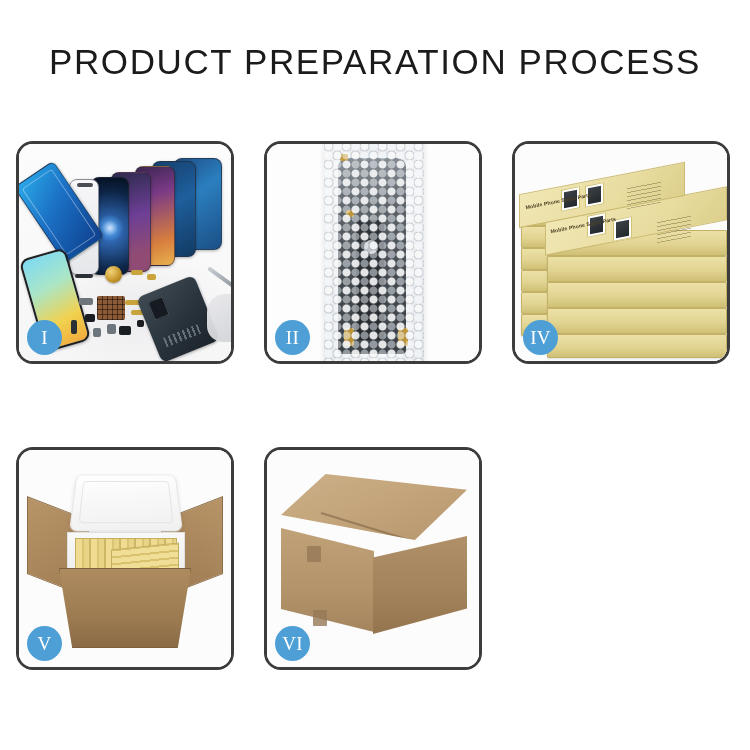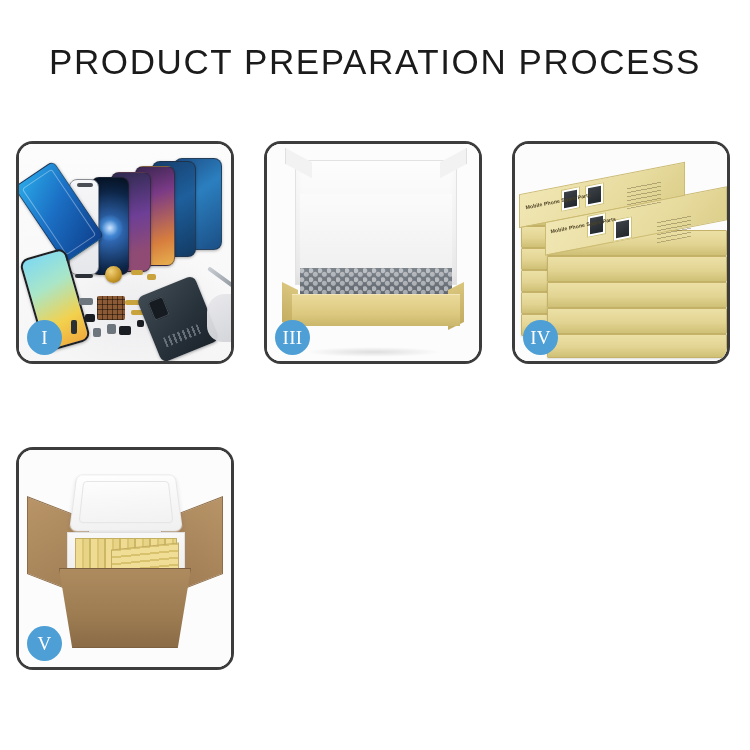--- a/index.html
+++ b/index.html
@@ -440,34 +440,38 @@
         <div class="bit dark" style="left:118px;top:176px;width:7px;height:7px;"></div>
 
         <div class="phone-back"></div>
         <div class="tweezer"></div>
         <div class="hand"></div>
 
         <div class="badge">I</div>
       </div>
     </div>
 
-
     <div class="panel">
       <div class="stage">
-        <div class="p3-bg"></div>
-        <div class="bx3-lid"></div>
-        <div class="bx3-foam"></div>
-        <div class="bx3-inner"></div>
-        <div class="bx3-left"></div>
-        <div class="bx3-right"></div>
-        <div class="bx3-front"></div>
-        <div class="shadow-soft"></div>
-        <div class="badge">III</div>
+        <div class="p2-bg"></div>
+        <div class="bag">
+          <div class="bag-part">
+            <div class="bag-cam"></div>
+          </div>
+          <div class="gold-tab" style="left:16px;top:12px;width:8px;height:7px;"></div>
+          <div class="gold-tab" style="left:22px;top:68px;width:8px;height:7px;"></div>
+          <div class="gold-tab" style="left:20px;top:186px;width:10px;height:18px;"></div>
+          <div class="gold-tab" style="left:74px;top:186px;width:10px;height:18px;"></div>
+          <div class="bubbles-sh"></div>
+          <div class="bubbles"></div>
+        </div>
+        <div class="badge">II</div>
       </div>
     </div>
+
 
     <div class="panel">
       <div class="stage">
         <div class="p4-bg"></div>
         <div class="stackwrap">
 
           <div class="sbox" style="left:4px;top:48px;width:104px;height:22px;"></div>
           <div class="sbox" style="left:4px;top:70px;width:104px;height:22px;"></div>
           <div class="sbox" style="left:4px;top:92px;width:104px;height:22px;"></div>
           <div class="sbox" style="left:4px;top:114px;width:104px;height:22px;"></div>
@@ -511,15 +515,28 @@
         <div class="v-flapR"></div>
         <div class="v-foamlid"></div>
         <div class="v-foambox"></div>
         <div class="v-inner"></div>
         <div class="v-inner2"></div>
         <div class="v-body"></div>
         <div class="badge">V</div>
       </div>
     </div>
 
+    <div class="panel">
+      <div class="stage">
+        <div class="p6-bg"></div>
+        <div class="c-top">
+          <div class="c-seam"></div>
+        </div>
+        <div class="c-left"></div>
+        <div class="c-right"></div>
+        <div class="tape" style="left:40px;top:96px;"></div>
+        <div class="tape" style="left:46px;top:160px;"></div>
+        <div class="badge">VI</div>
+      </div>
+    </div>
 
   </div>
 </div>
 
 </body></html>

